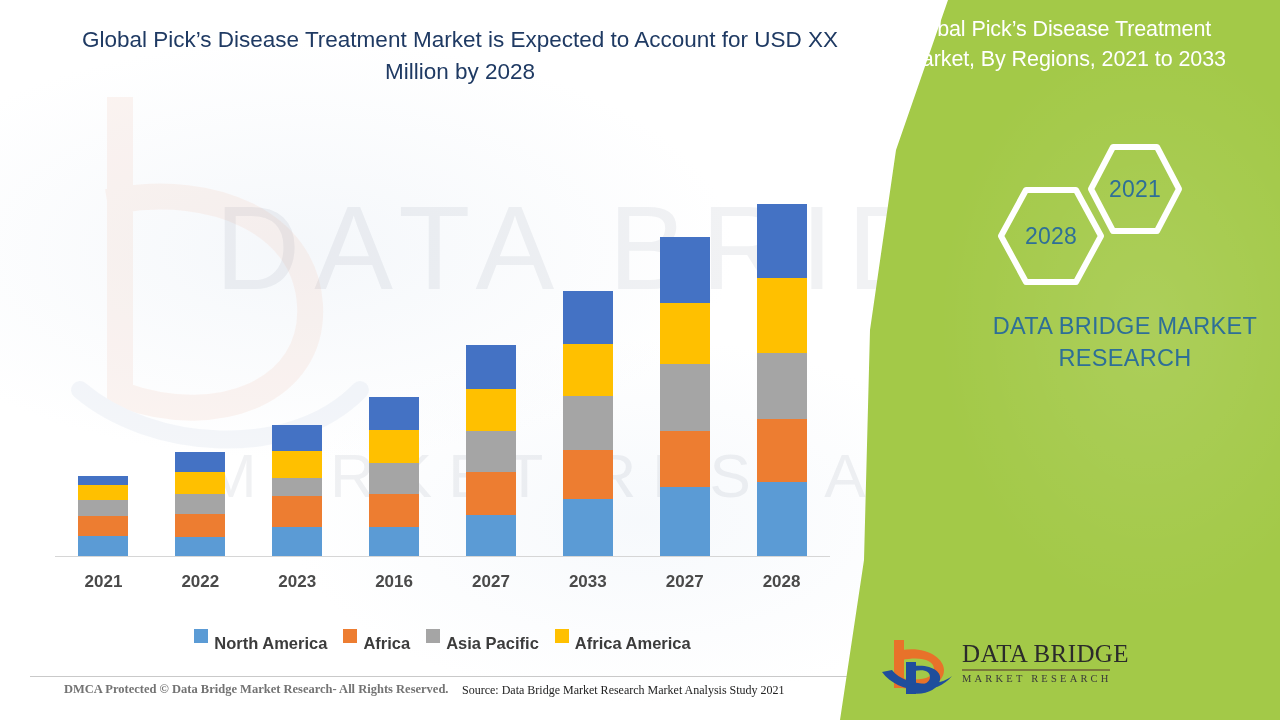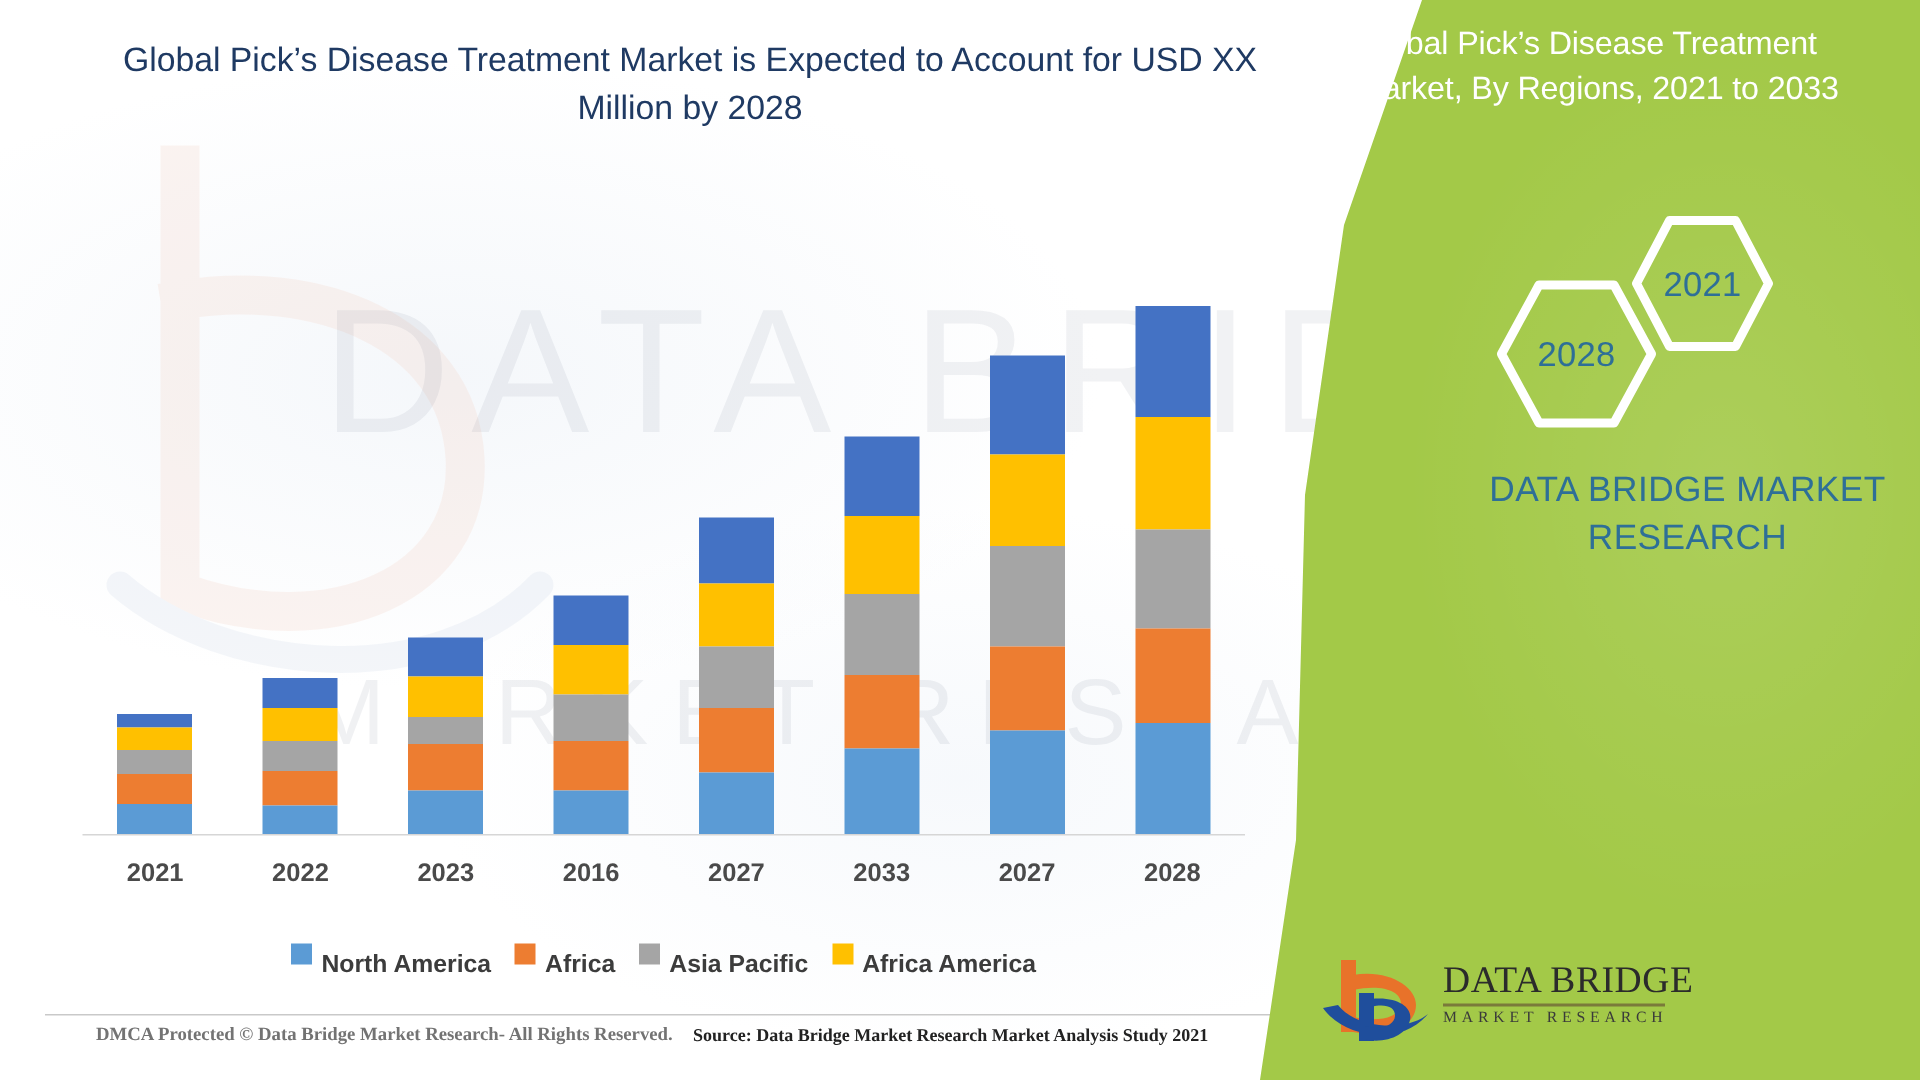--- a/index.html
+++ b/index.html
@@ -240,21 +240,20 @@
     white-space: nowrap;
     margin-left: 32px;
   }
   .footer-right {
     position: absolute;
     left: 462px; top: 683px;
     font-family: "Liberation Serif", serif;
     font-size: 12px;
     color: #222222;
     white-space: nowrap;
-    font-weight: bold;
   }
 </style>
 </head>
 <body>
 
 <div id="stage">
 
   <div class="page-wash"></div>
 
   <div class="chart-title">Global Pick’s Disease Treatment Market is Expected to Account for USD XX Million by 2028</div>

